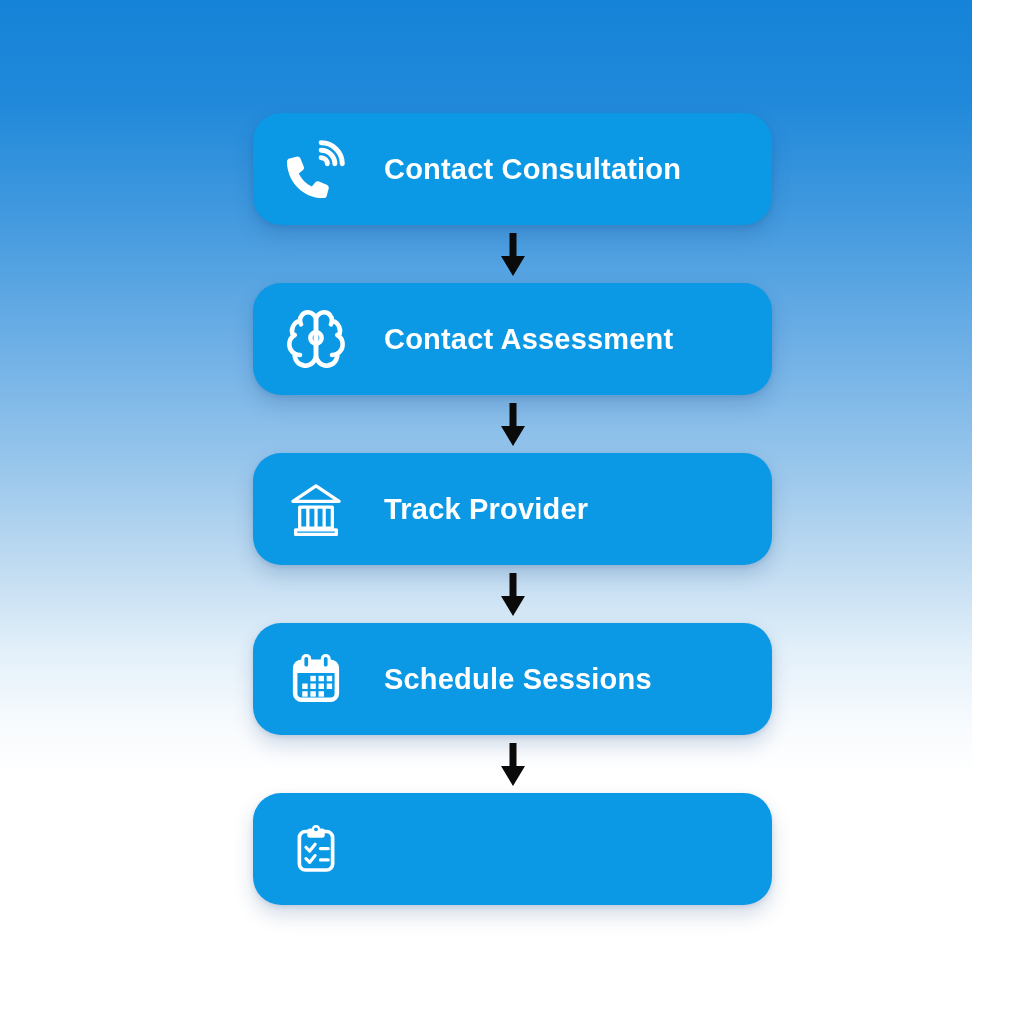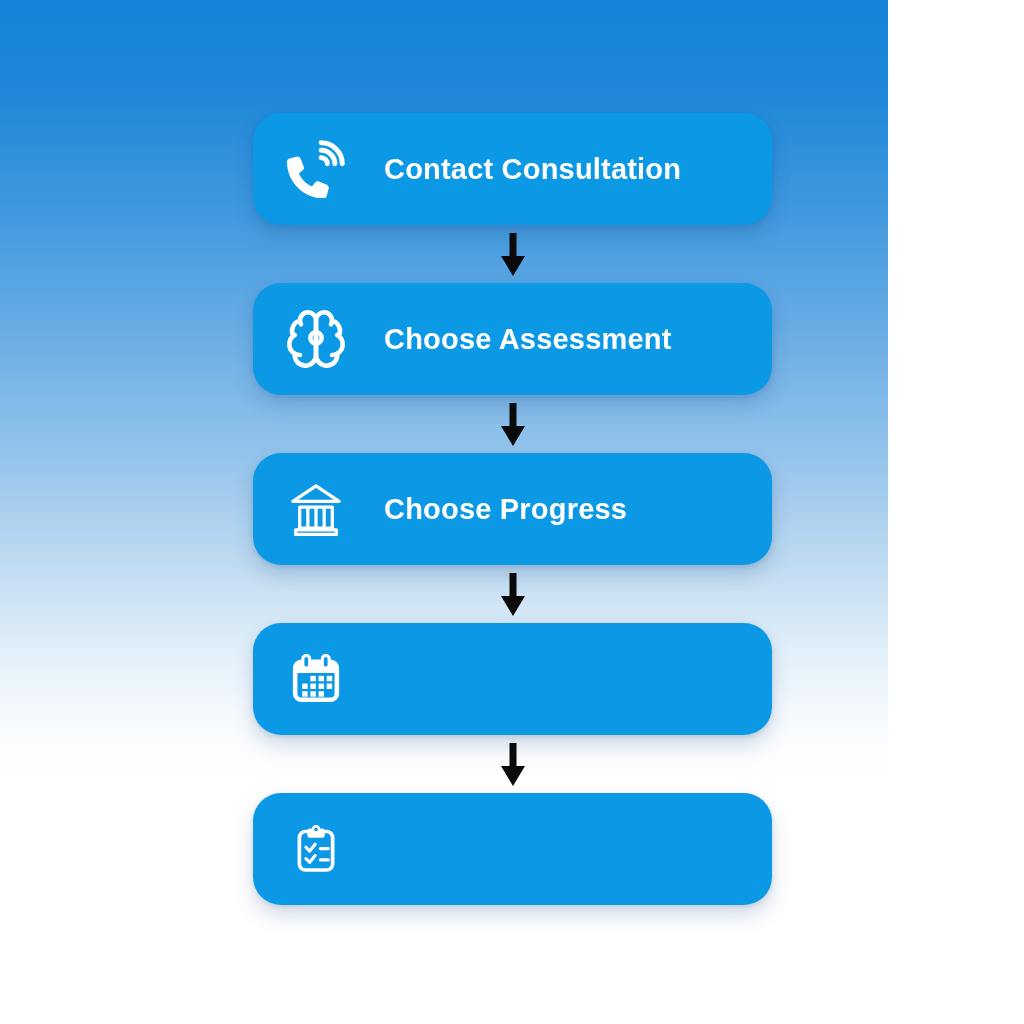--- a/index.html
+++ b/index.html
@@ -1,21 +1,21 @@
 <!DOCTYPE html>
 <html><head>
 <meta charset="utf-8">
 <style>
   * { margin: 0; padding: 0; box-sizing: border-box; }
   html, body { width: 1024px; height: 1024px; }
   body { font-family: "Liberation Sans", "DejaVu Sans", sans-serif; }
 
   .canvas {
     position: relative;
-    width: 888px;
+    width: 972px;
     height: 1024px;
     overflow: hidden;
     background: linear-gradient(180deg,
       #1583D8 0%,
       #2189DA 10%,
       #459BDF 22%,
       #6FB0E6 34%,
       #9AC7EC 46%,
       #C3DDF2 56%,
       #E4F1FA 64%,
@@ -102,40 +102,40 @@
           <path d="M12 5a3 3 0 1 1 5.997.125 4 4 0 0 1 2.526 5.77 4 4 0 0 1-.556 6.588A4 4 0 1 1 12 18Z"></path>
           <circle cx="12" cy="11.6" r="2.1"></circle>
           <path d="M17.599 6.5a3 3 0 0 0 .399-1.375"></path>
           <path d="M6.003 5.125A3 3 0 0 0 6.401 6.5"></path>
           <path d="M3.477 10.896a4 4 0 0 1 .585-.396"></path>
           <path d="M19.938 10.5a4 4 0 0 1 .585.396"></path>
           <path d="M6 18a4 4 0 0 1-1.967-.516"></path>
           <path d="M19.967 17.484A4 4 0 0 1 18 18"></path>
         </svg>
       </span>
-      <span class="step-label">Choose Assessment</span>
+      <span class="step-label">Contact Assessment</span>
     </div>
 
     <div class="connector">
       <svg width="26" height="44" viewBox="0 0 26 44" aria-hidden="true">
         <rect x="9.5" y="1" width="7" height="25" fill="#0A0A0A"></rect>
         <polygon points="1,24 25,24 13,44" fill="#0A0A0A"></polygon>
       </svg>
     </div>
 
     <div class="step">
       <span class="icon-wrap">
         <svg viewBox="0 0 64 64" width="58" height="58" fill="none" stroke="#FFFFFF" stroke-width="3.6" stroke-linejoin="round" aria-hidden="true">
           <path d="M32 6.5 L6.5 23.5 H57.5 Z"></path>
           <rect x="14" y="30" width="36" height="23"></rect>
           <path d="M23 30 V53 M32 30 V53 M41 30 V53"></path>
           <rect x="9.5" y="55" width="45" height="5"></rect>
         </svg>
       </span>
-      <span class="step-label">Choose Progress</span>
+      <span class="step-label">Track Provider</span>
     </div>
 
     <div class="connector">
       <svg width="26" height="44" viewBox="0 0 26 44" aria-hidden="true">
         <rect x="9.5" y="1" width="7" height="25" fill="#0A0A0A"></rect>
         <polygon points="1,24 25,24 13,44" fill="#0A0A0A"></polygon>
       </svg>
     </div>
 
     <div class="step">
@@ -154,20 +154,21 @@
             <rect x="16.8" y="37" width="6" height="6"></rect>
             <rect x="25.8" y="37" width="6" height="6"></rect>
             <rect x="34.8" y="37" width="6" height="6"></rect>
             <rect x="43.8" y="37" width="6" height="6"></rect>
             <rect x="16.8" y="45.5" width="6" height="6"></rect>
             <rect x="25.8" y="45.5" width="6" height="6"></rect>
             <rect x="34.8" y="45.5" width="6" height="6"></rect>
           </g>
         </svg>
       </span>
+      <span class="step-label">Schedule Sessions</span>
     </div>
 
     <div class="connector">
       <svg width="26" height="44" viewBox="0 0 26 44" aria-hidden="true">
         <rect x="9.5" y="1" width="7" height="25" fill="#0A0A0A"></rect>
         <polygon points="1,24 25,24 13,44" fill="#0A0A0A"></polygon>
       </svg>
     </div>
 
     <div class="step">

